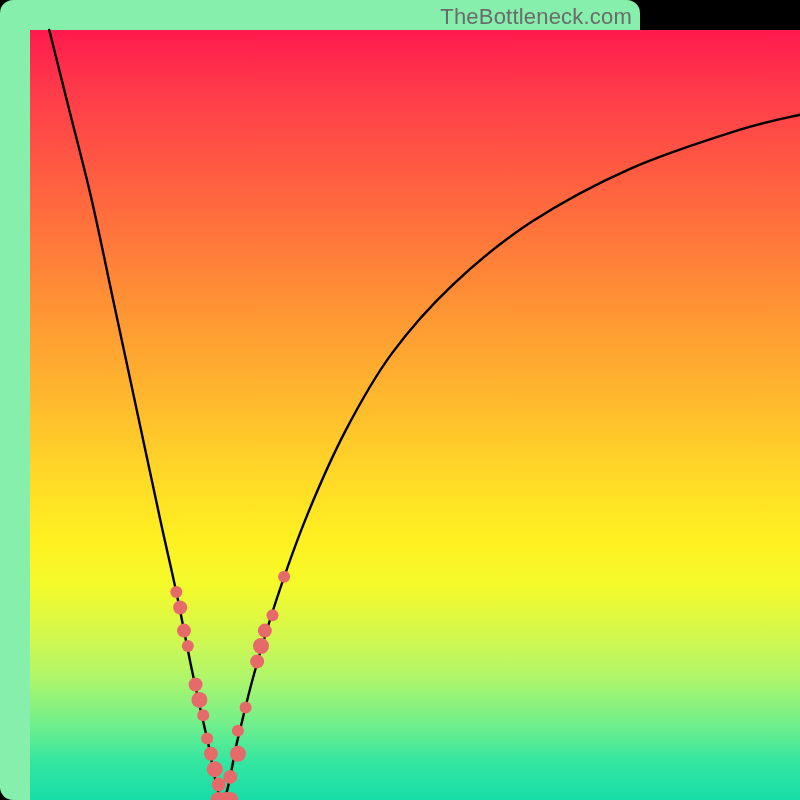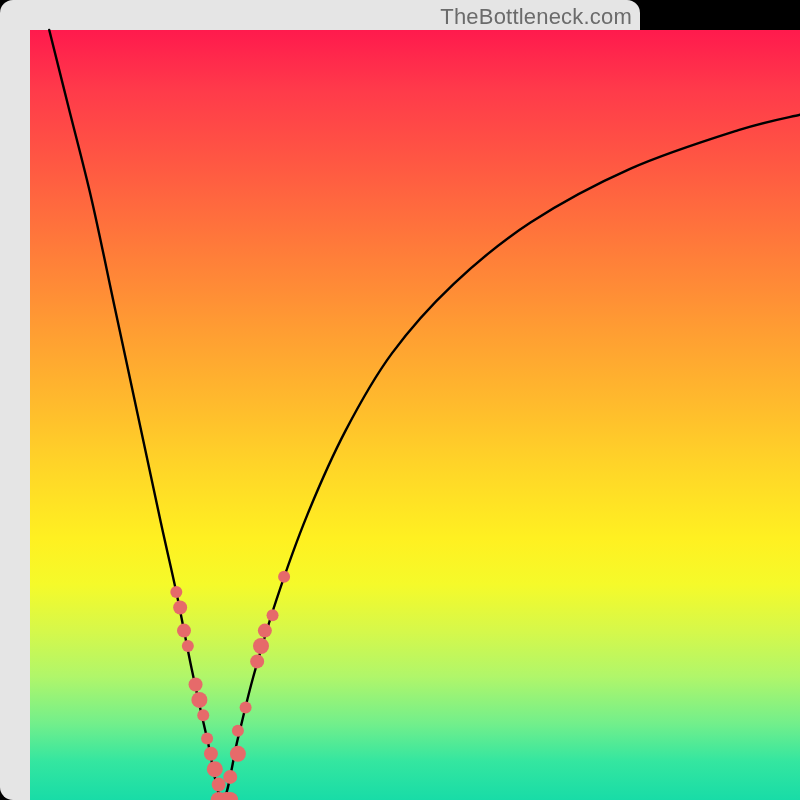--- a/index.html
+++ b/index.html
@@ -8,21 +8,21 @@
     width: 800px;
     height: 800px;
     overflow: hidden;
     background: #000;
     font-family: Arial, Helvetica, sans-serif;
   }
   .frame {
     position: relative;
     width: 640px;
     height: 800px;
-    background: #e5e5e5;
+    background: #86efac;
     border-radius: 13px;
   }
   .plot-area {
     position: absolute;
     left: 30px;
     top: 30px;
     width: 770px;
     height: 770px;
     
     background: linear-gradient(

